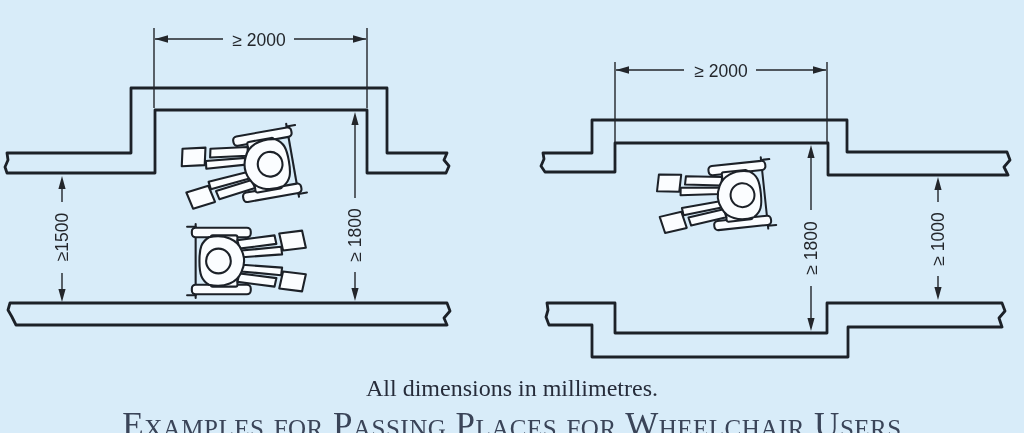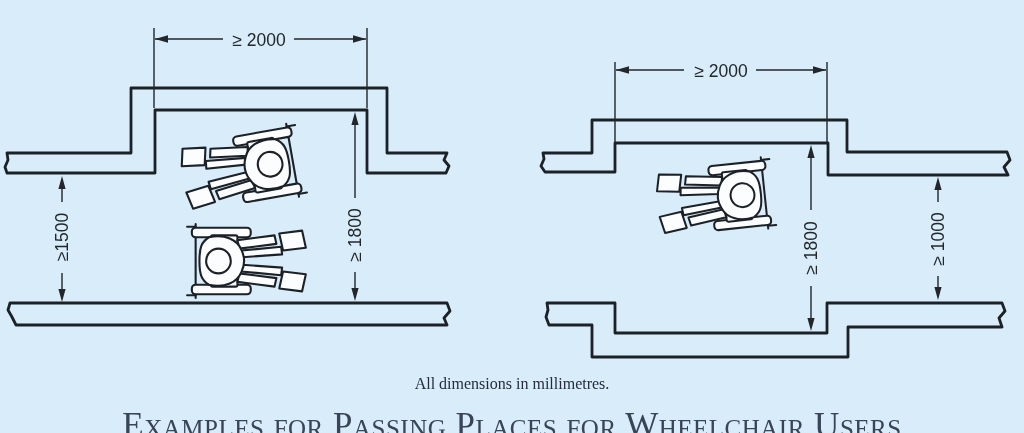--- a/index.html
+++ b/index.html
@@ -14,21 +14,21 @@
   .wall{fill:none;stroke:#1c2128;stroke-width:2.8;stroke-linejoin:round;stroke-linecap:round;}
   .dl{fill:none;stroke:#23262b;stroke-width:1.4;}
   .ah{fill:#23262b;stroke:none;}
   .dim-label{font:17.5px "Liberation Sans",sans-serif;fill:#23262b;}
   .wc-part{stroke:#1c2128;stroke-width:2.2;fill:#fbfdff;stroke-linejoin:round;}
   .wc-line{stroke:#1c2128;stroke-width:2.2;fill:none;stroke-linecap:round;}
   .caption{
     position:absolute;left:0;top:355px;width:1024px;
     text-align:center;
     font-family:"Liberation Serif",serif;
-    font-size:16px;color:#262c3a;
+    font-size:24px;color:#262c3a;
   }
   .title{
     position:absolute;left:0;top:386px;width:1024px;
     text-align:center;
     font-family:"Liberation Serif",serif;
     font-variant:small-caps;
     font-size:35px;color:#3a4458;
     letter-spacing:0.5px;
   }
 </style>

